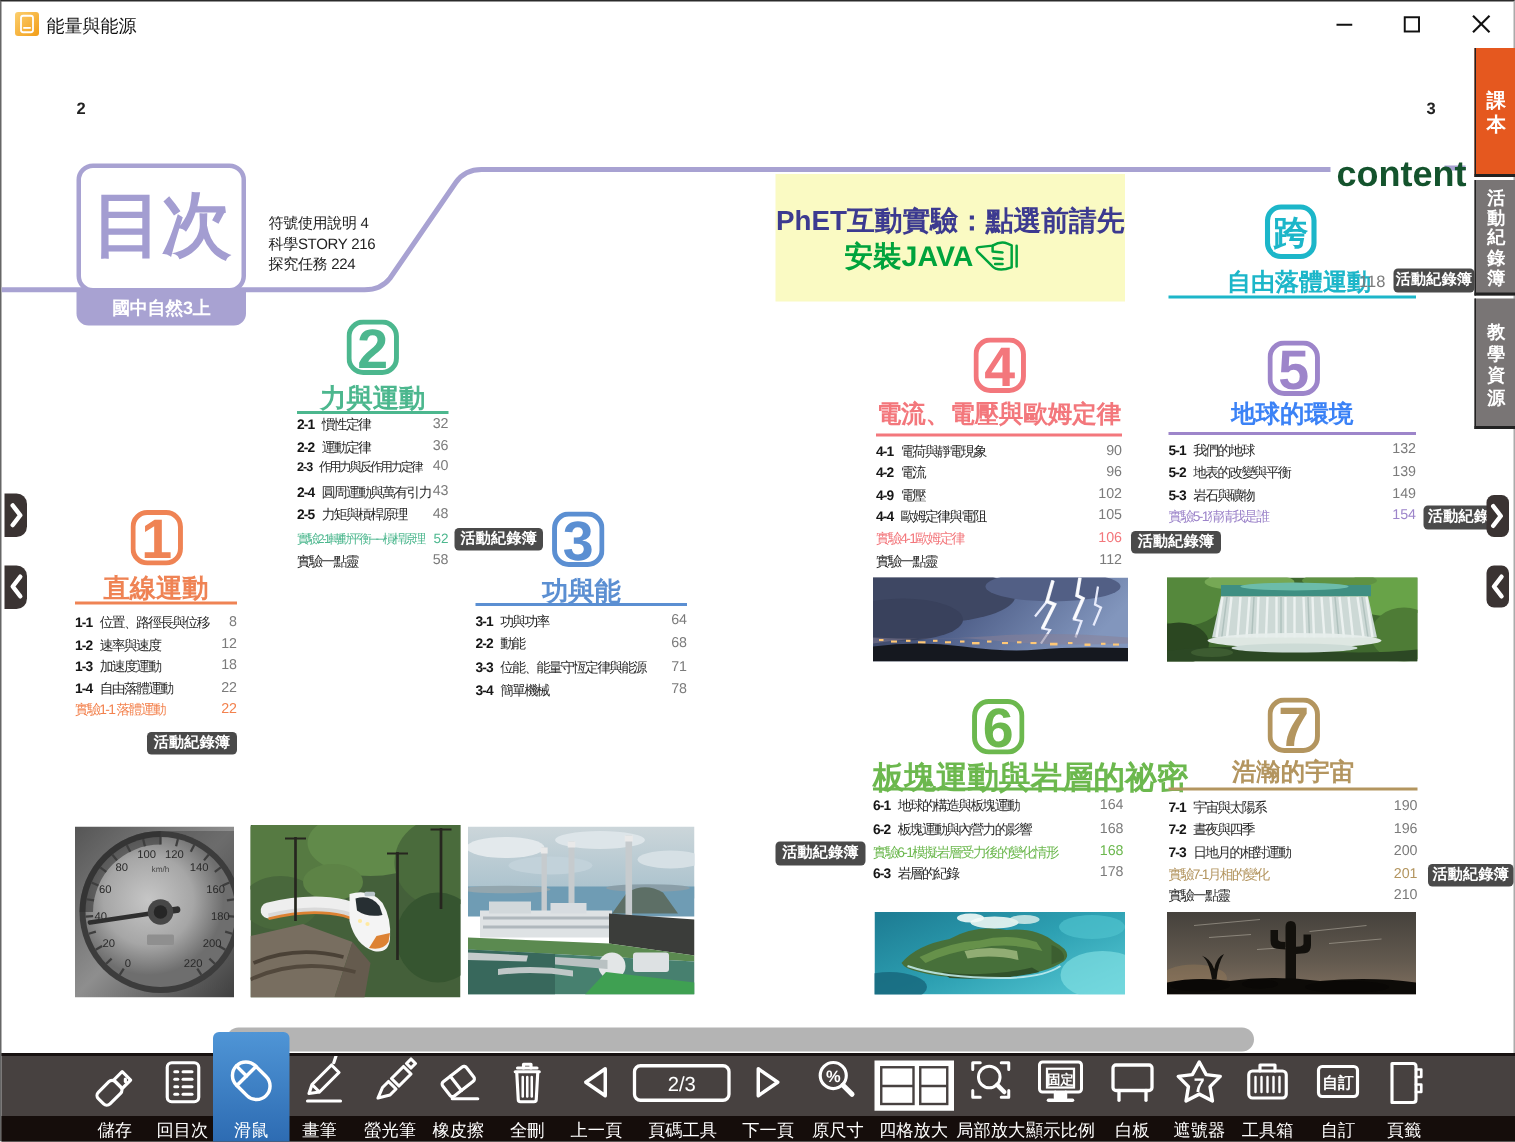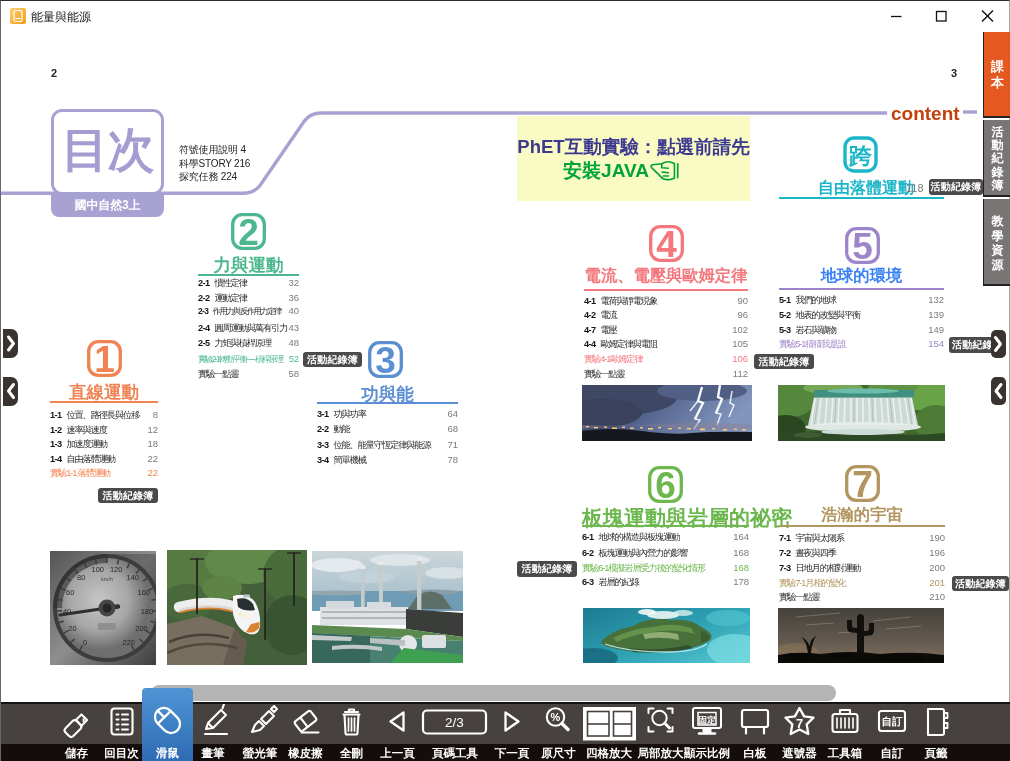--- a/index.html
+++ b/index.html
@@ -13,21 +13,21 @@
 .unit{position:absolute}
 .uttl{position:absolute;left:0;right:0;text-align:center;font-weight:bold;white-space:nowrap}
 .uline{position:absolute;left:0;right:0;height:2.2px}
 .r{position:absolute;left:0;right:0;font-size:9.2px;letter-spacing:-1.1px;line-height:10px;height:10px;color:#282828;white-space:nowrap}
 .r b{color:#161616;margin-right:3.5px;letter-spacing:-0.6px}
 .r em{position:absolute;right:0;top:0;font-style:normal;font-size:9.5px;letter-spacing:0;color:#7b7b7b}
 .lab{position:absolute;background:#4a4a4a;color:#fff;font-size:10px;letter-spacing:0.2px;font-weight:bold;text-align:center;border-radius:3px;line-height:15.5px;height:15.5px;white-space:nowrap}
 
 #tb{position:absolute;left:0;top:701px;width:1010px;height:60px;background:#474140;border-top:2px solid #181212}
 #tbl{position:absolute;left:0;top:743px;width:1010px;height:18px;background:#150d0b}
-.tl{position:absolute;top:744.5px;width:60px;text-align:center;color:#fff;font-size:11.5px;font-weight:bold;white-space:nowrap}
+.tl{position:absolute;top:744.5px;width:60px;text-align:center;color:#fff;font-size:11.5px;font-weight:normal;white-space:nowrap}
 .nav{position:absolute;background:#3a3332;color:#fff;width:15px}
 </style></head>
 <body>
 <div id="win">
 
 <svg class="abs" style="left:9px;top:7px" width="16" height="16" viewBox="0 0 16 16">
  <defs>
         <linearGradient id="org" x1="0" y1="0" x2="1" y2="1">
   <stop offset="0" stop-color="#fccf6e"></stop>
           <stop offset="1" stop-color="#f29d17"></stop>
@@ -49,21 +49,21 @@
 <div class="tab" style="top:119px;height:77px;background:#797575;font-size:12px;line-height:13.2px;padding-top:6px">活<br>動<br>紀<br>錄<br>簿</div>
 <div class="tab" style="top:198px;height:87px;background:#797575;font-size:12px;line-height:14.6px;padding-top:15px">教<br>學<br>資<br>源</div>
 
 <div class="abs" style="left:50px;top:66px;font-size:11px;font-weight:bold;color:#222">2</div>
 <div class="abs" style="left:950px;top:66px;font-size:11px;font-weight:bold;color:#222">3</div>
 
 <svg class="abs" style="left:0;top:0" width="1010" height="250" viewBox="0 0 1010 250">
  <path d="M0 192.2 H242 Q253 192.2 259 184.5 L303 120.5 Q309 112 320 112 H886" fill="none" stroke="#a8a2d2" stroke-width="3.4"></path>
  <line x1="962" y1="111" x2="976" y2="111" stroke="#a8a2d2" stroke-width="3.4"></line>
 </svg>
-<div class="abs" style="left:890px;top:102px;width:76px;font-size:19px;font-weight:bold;color:#c2410c;letter-spacing:0px">content</div>
+<div class="abs" style="left:890px;top:102px;width:76px;font-size:24px;font-weight:bold;color:#14532d;letter-spacing:0px">content</div>
 
 <div class="abs" style="left:50px;top:108px;width:113px;height:86px;background:#fff;border:3.5px solid #a8a2d2;border-radius:11px"></div>
 <div class="abs" style="left:50px;top:192px;width:113px;height:24px;background:#a8a2d2;border-radius:2px 2px 8px 8px;color:#fff;font-size:12px;font-weight:bold;text-align:center;line-height:24px;letter-spacing:-0.2px">國中自然3上</div>
 <div class="abs" style="left:50px;top:125px;width:113px;text-align:center;font-size:47px;font-weight:bold;color:#a39dd1;letter-spacing:-1px;line-height:1;white-space:nowrap">目次</div>
 <div class="abs" style="left:178px;top:142px;font-size:10px;letter-spacing:-0.2px;line-height:13.7px;color:#222">符號使用說明 4<br>科學STORY 216<br>探究任務 224</div>
 
 <div class="abs" style="left:516px;top:115px;width:233px;height:85px;background:#fafac3"></div>
 <div class="abs" style="left:516px;top:132.5px;width:233px;text-align:center;font-size:18.5px;font-weight:bold;color:#3c3a90;white-space:nowrap">PhET互動實驗：點選前請先</div>
 <div class="abs" style="left:504px;top:157px;width:233px;text-align:center;font-size:19px;font-weight:bold;color:#00a33c;white-space:nowrap">安裝JAVA<svg width="31" height="21" viewBox="0 0 27 19" style="vertical-align:-4px">
         <g fill="none" stroke="#00a33c" stroke-width="1.5" stroke-linejoin="round" stroke-linecap="round">
@@ -131,21 +131,21 @@
 
 <div class="unit" style="left:583px;top:224px;width:164px">
  <svg class="abs" style="left:64.5px;top:0" width="35" height="37" viewBox="0 0 35 37">
   <rect x="1.7" y="1.7" width="31.6" height="33.6" rx="9.5" fill="none" stroke="#f3777c" stroke-width="3.3"></rect>
   <text x="17.5" y="32" font-size="37" font-weight="bold" text-anchor="middle" fill="#f3777c">4</text>
       </svg>
  <div class="uttl" style="top:40px;font-size:16.3px;color:#f3777c">電流、電壓與歐姆定律</div>
  <div class="uline" style="top:63.5px;background:#f3777c"></div>
  <div class="r" style="top:71px"><b>4-1</b> 電荷與靜電現象<em>90</em></div>
  <div class="r" style="top:85px"><b>4-2</b> 電流<em>96</em></div>
- <div class="r" style="top:99.5px"><b>4-7</b> 電壓<em>102</em></div>
+ <div class="r" style="top:99.5px"><b>4-9</b> 電壓<em>102</em></div>
  <div class="r" style="top:114px"><b>4-4</b> 歐姆定律與電阻<em>105</em></div>
  <div class="r" style="top:128.5px;color:#f3777c">實驗4-1歐姆定律<em style="color:#f3777c">106</em></div>
  <div class="r" style="top:144px">實驗一點靈<em>112</em></div>
 </div>
 <div class="lab" style="left:753px;top:352.5px;width:60px">活動紀錄簿</div>
 
 <div class="unit" style="left:778px;top:226px;width:165px">
  <svg class="abs" style="left:66px;top:0" width="35" height="37" viewBox="0 0 35 37">
   <rect x="1.7" y="1.7" width="31.6" height="33.6" rx="9.5" fill="none" stroke="#9d85ca" stroke-width="3.3"></rect>
   <text x="17.5" y="32" font-size="37" font-weight="bold" text-anchor="middle" fill="#9d85ca">5</text>

